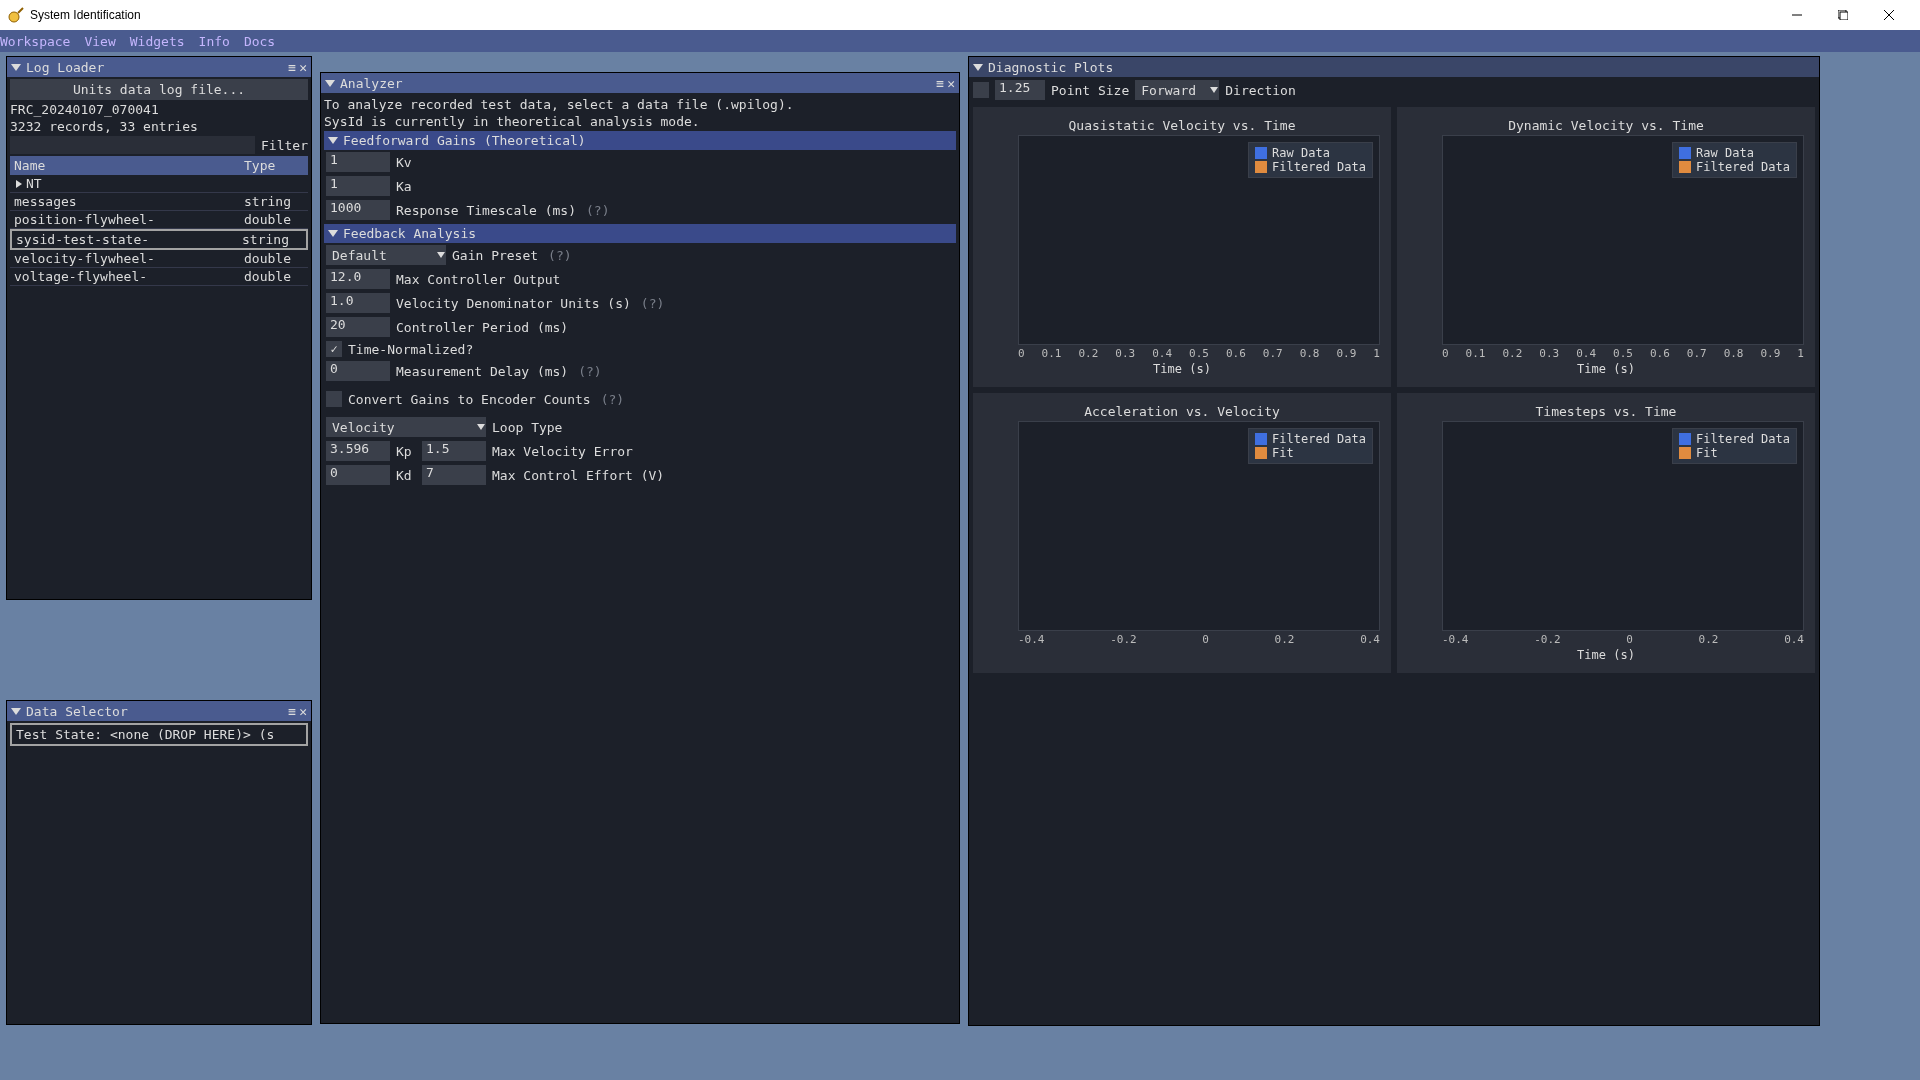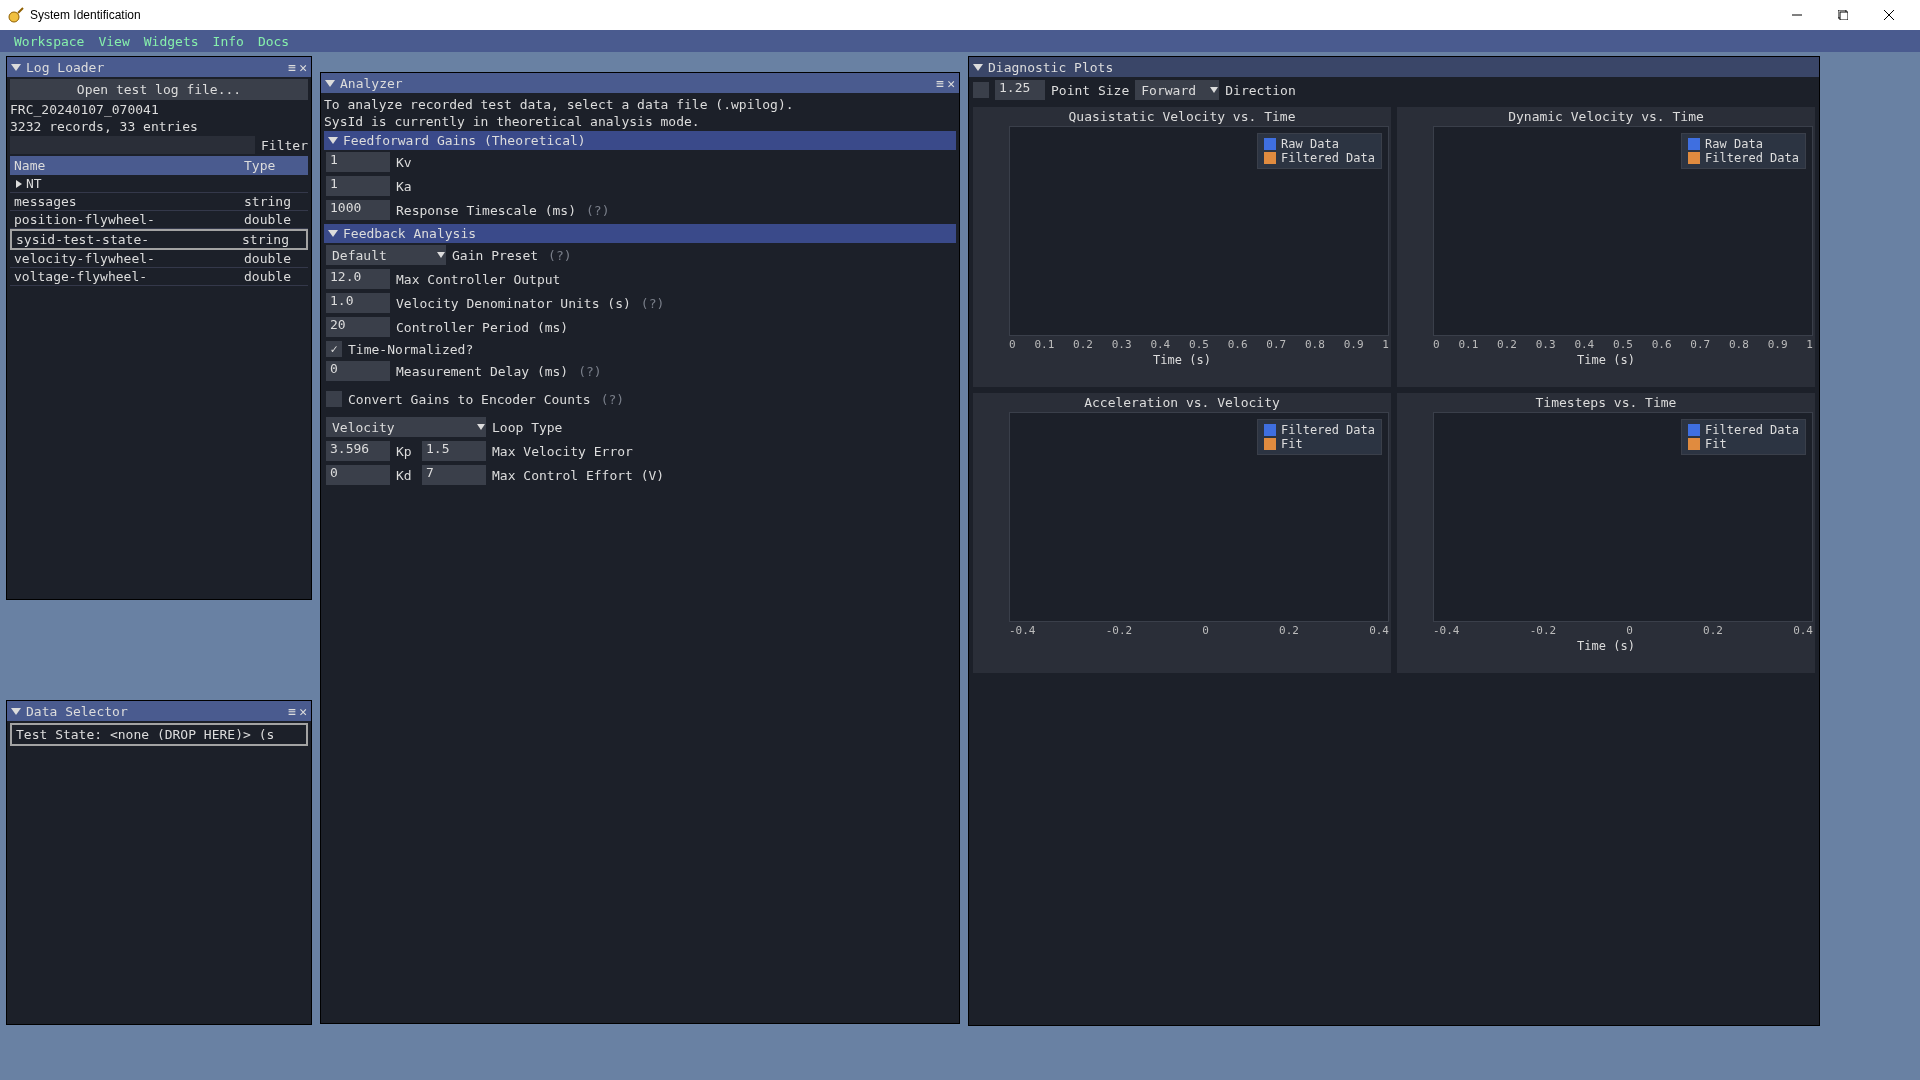--- a/index.html
+++ b/index.html
@@ -20,25 +20,25 @@
   padding: 12px 8px;
   color: #000;
   font-family: 'Segoe UI', sans-serif;
   font-size: 12px;
 }
 .titlebar-icon { width: 16px; height: 16px; margin-right: 6px; display:inline-block; }
 .titlebar-spacer { flex: 1; }
 .win-btn { width: 46px; height: 30px; display: flex; align-items: center; justify-content: center; color: #000; }
 .menubar {
   background: #4a5b8f;
-  color: #86efac;
+  color: #c4b5fd;
   height: 22px;
   display: flex;
   align-items: center;
-  padding: 0 14px;
+  padding: 0 0;
   gap: 14px;
 }
 .menubar span { cursor: default; }
 .workspace {
   position: relative;
   width: 100%;
   height: calc(100% - 52px);
 }
 .panel {
   position: absolute;
@@ -152,21 +152,21 @@
 .plots-grid {
   display: grid;
   grid-template-columns: 1fr 1fr;
   gap: 6px;
   padding: 4px;
 }
 .plot {
   background: #2a2e38;
   position: relative;
   height: 280px;
-  padding: 2px;
+  padding: 11px;
 }
 .plot-title { text-align: center; color: #dcdcdc; margin-bottom: 2px; }
 .plot-area {
   position: relative;
   height: 210px;
   margin-left: 34px;
 }
 .plot-inner {
   position: absolute;
   left: 0; right: 0; top: 0; bottom: 0;
@@ -266,21 +266,21 @@
 
   <div class="panel" style="left:6px; top:4px; width:306px; height:544px;">
     <div class="panel-header">
       <span class="collapse-tri"></span>
       <span>Log Loader</span>
       <span class="panel-header-spacer"></span>
       <span class="panel-menu-icon">≡</span>
       <span class="panel-close-icon">✕</span>
     </div>
     <div class="panel-body">
-      <div class="btn" style="background:#3a3f4a;">Open test log file...</div>
+      <div class="btn" style="background:#3a3f4a;">Units data log file...</div>
       <div class="info-line">FRC_20240107_070041</div>
       <div class="info-line">3232 records, 33 entries</div>
       <div class="filter-row">
         <input type="text" style="">
         <span class="lbl">Filter</span>
       </div>
       <div class="table-head">
         <span class="col-name">Name</span>
         <span class="col-type">Type</span>
       </div>

